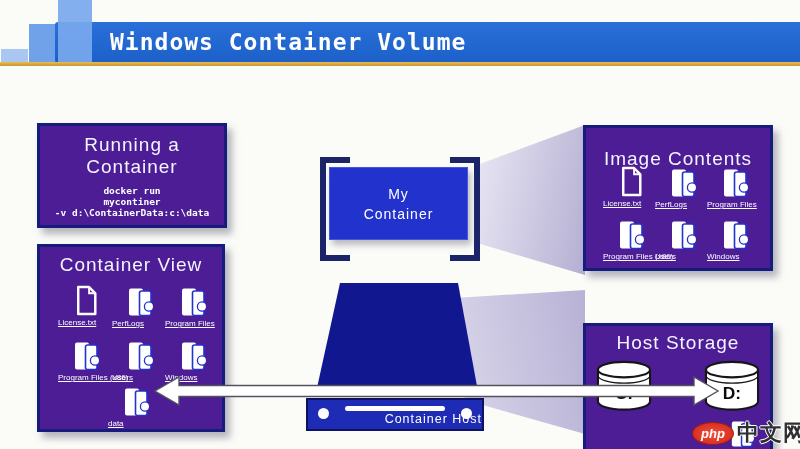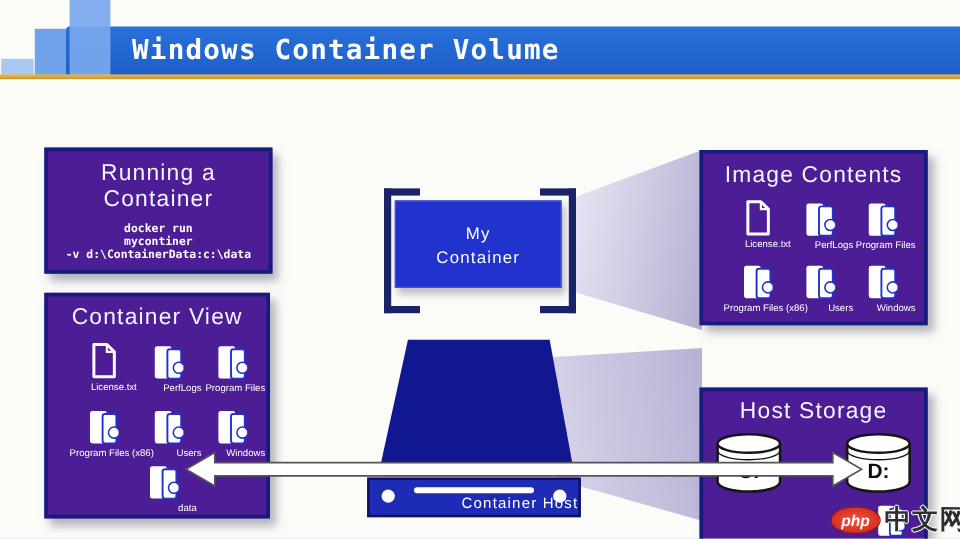--- a/index.html
+++ b/index.html
@@ -34,25 +34,25 @@
   .bluebox{position:absolute;background:#4c1d95;border:3px solid #151c7c;box-sizing:border-box;
            box-shadow:5px 6px 7px rgba(110,110,130,.5);z-index:2;color:#fff;}
   .bx-title{text-align:center;font-size:19px;letter-spacing:1px;color:#f4f4ff;}
   .running{left:37px;top:123px;width:190px;height:105px;}
   .running .bx-title{margin-top:8px;line-height:22px;}
   .code{margin-top:7px;text-align:center;font-family:"DejaVu Sans Mono",monospace;
         font-weight:bold;font-size:9.5px;line-height:11px;color:#fff;}
   .cview{left:37px;top:244px;width:188px;height:188px;}
   .cview .bx-title{margin-top:7px;}
   .icontents{left:583px;top:125px;width:190px;height:146px;}
-  .icontents .bx-title{margin-top:8px;}
+  .icontents .bx-title{margin-top:20px;}
   .hstorage{left:583px;top:292px;width:190px;height:142px;margin-top:31px;}
   .hstorage .bx-title{margin-top:6px;}
   
-  .cell{position:absolute;width:56px;text-align:right;}
+  .cell{position:absolute;width:56px;text-align:left;text-decoration:underline;}
   .fico{display:block;margin:0 auto;}
   .flabel{font-size:8px;line-height:9px;margin-top:2px;color:#fff;white-space:nowrap;}
   
   .bracket{position:absolute;z-index:3;width:24px;height:92px;top:157px;}
   .bracket-l{left:320px;border-left:6px solid #1b2468;border-top:6px solid #1b2468;border-bottom:6px solid #1b2468;}
   .bracket-r{left:450px;border-right:6px solid #1b2468;border-top:6px solid #1b2468;border-bottom:6px solid #1b2468;}
   .mybox{position:absolute;left:329px;top:167px;width:137px;height:71px;background:#2133cc;
          border:1px solid #4656d8;z-index:4;display:flex;align-items:center;justify-content:center;
          box-shadow:3px 5px 6px rgba(110,110,130,.45);}
   .mybox-text{color:#fff;font-size:14px;line-height:20px;text-align:center;letter-spacing:1px;}

